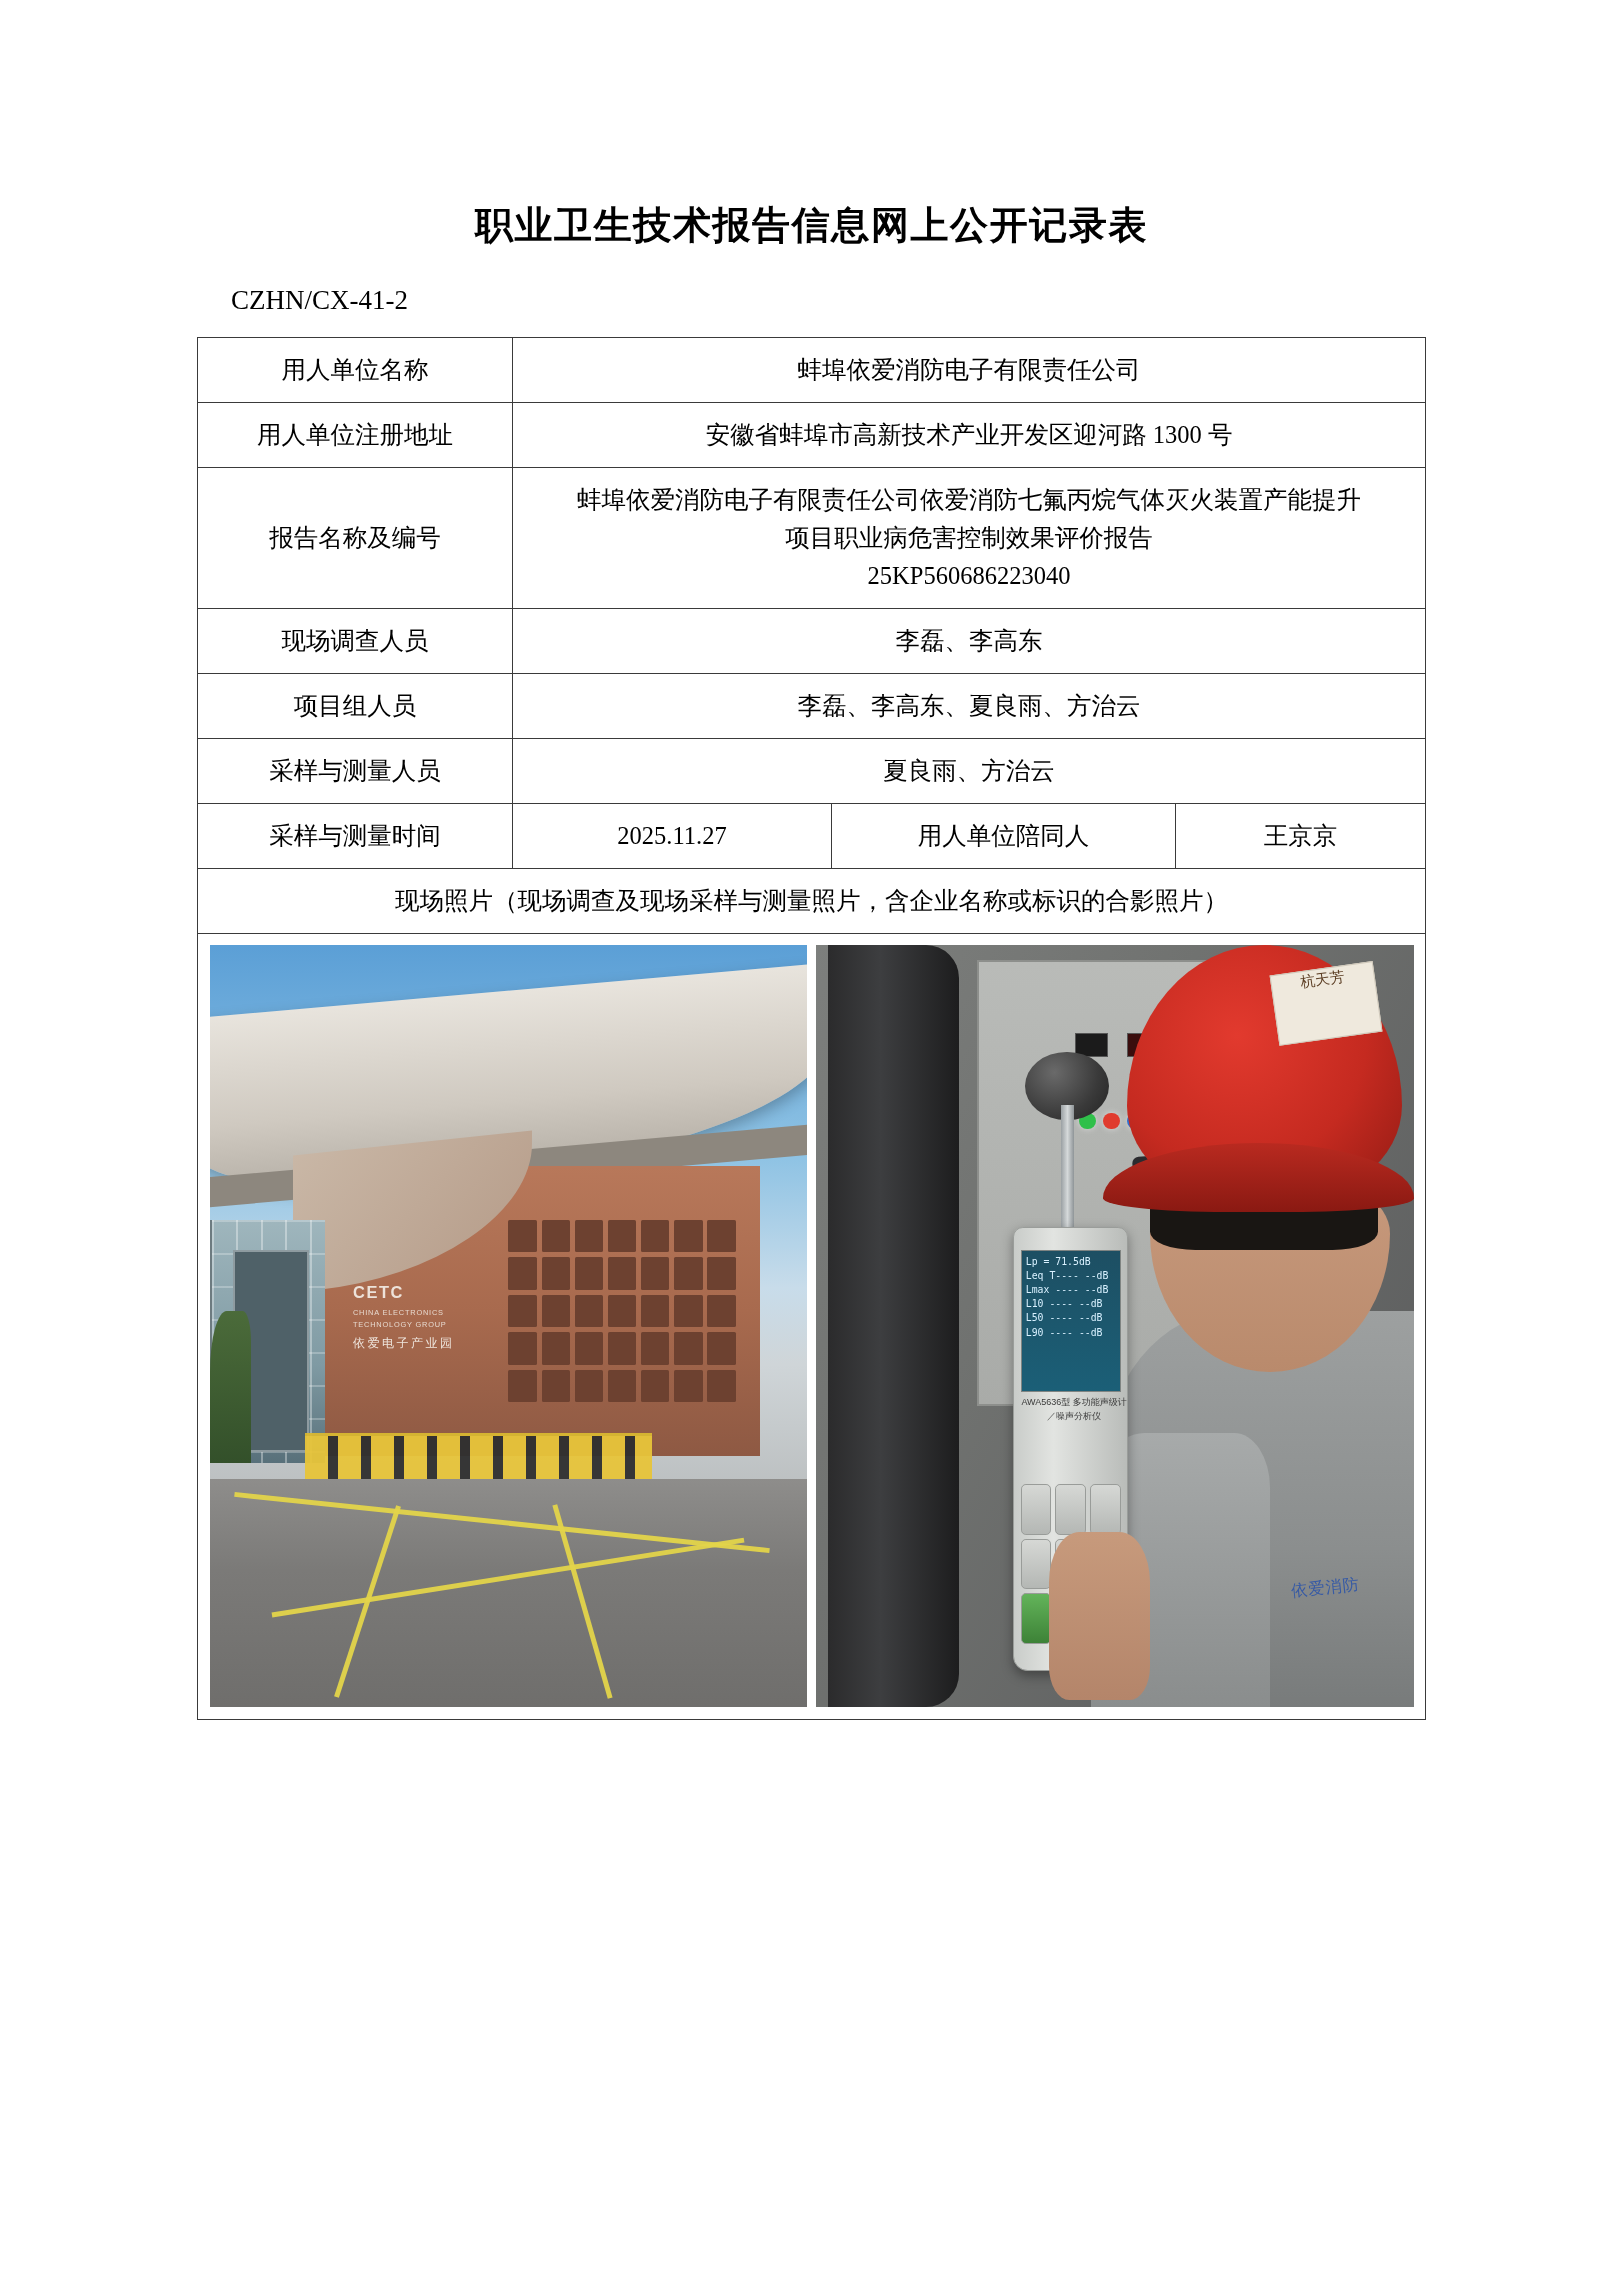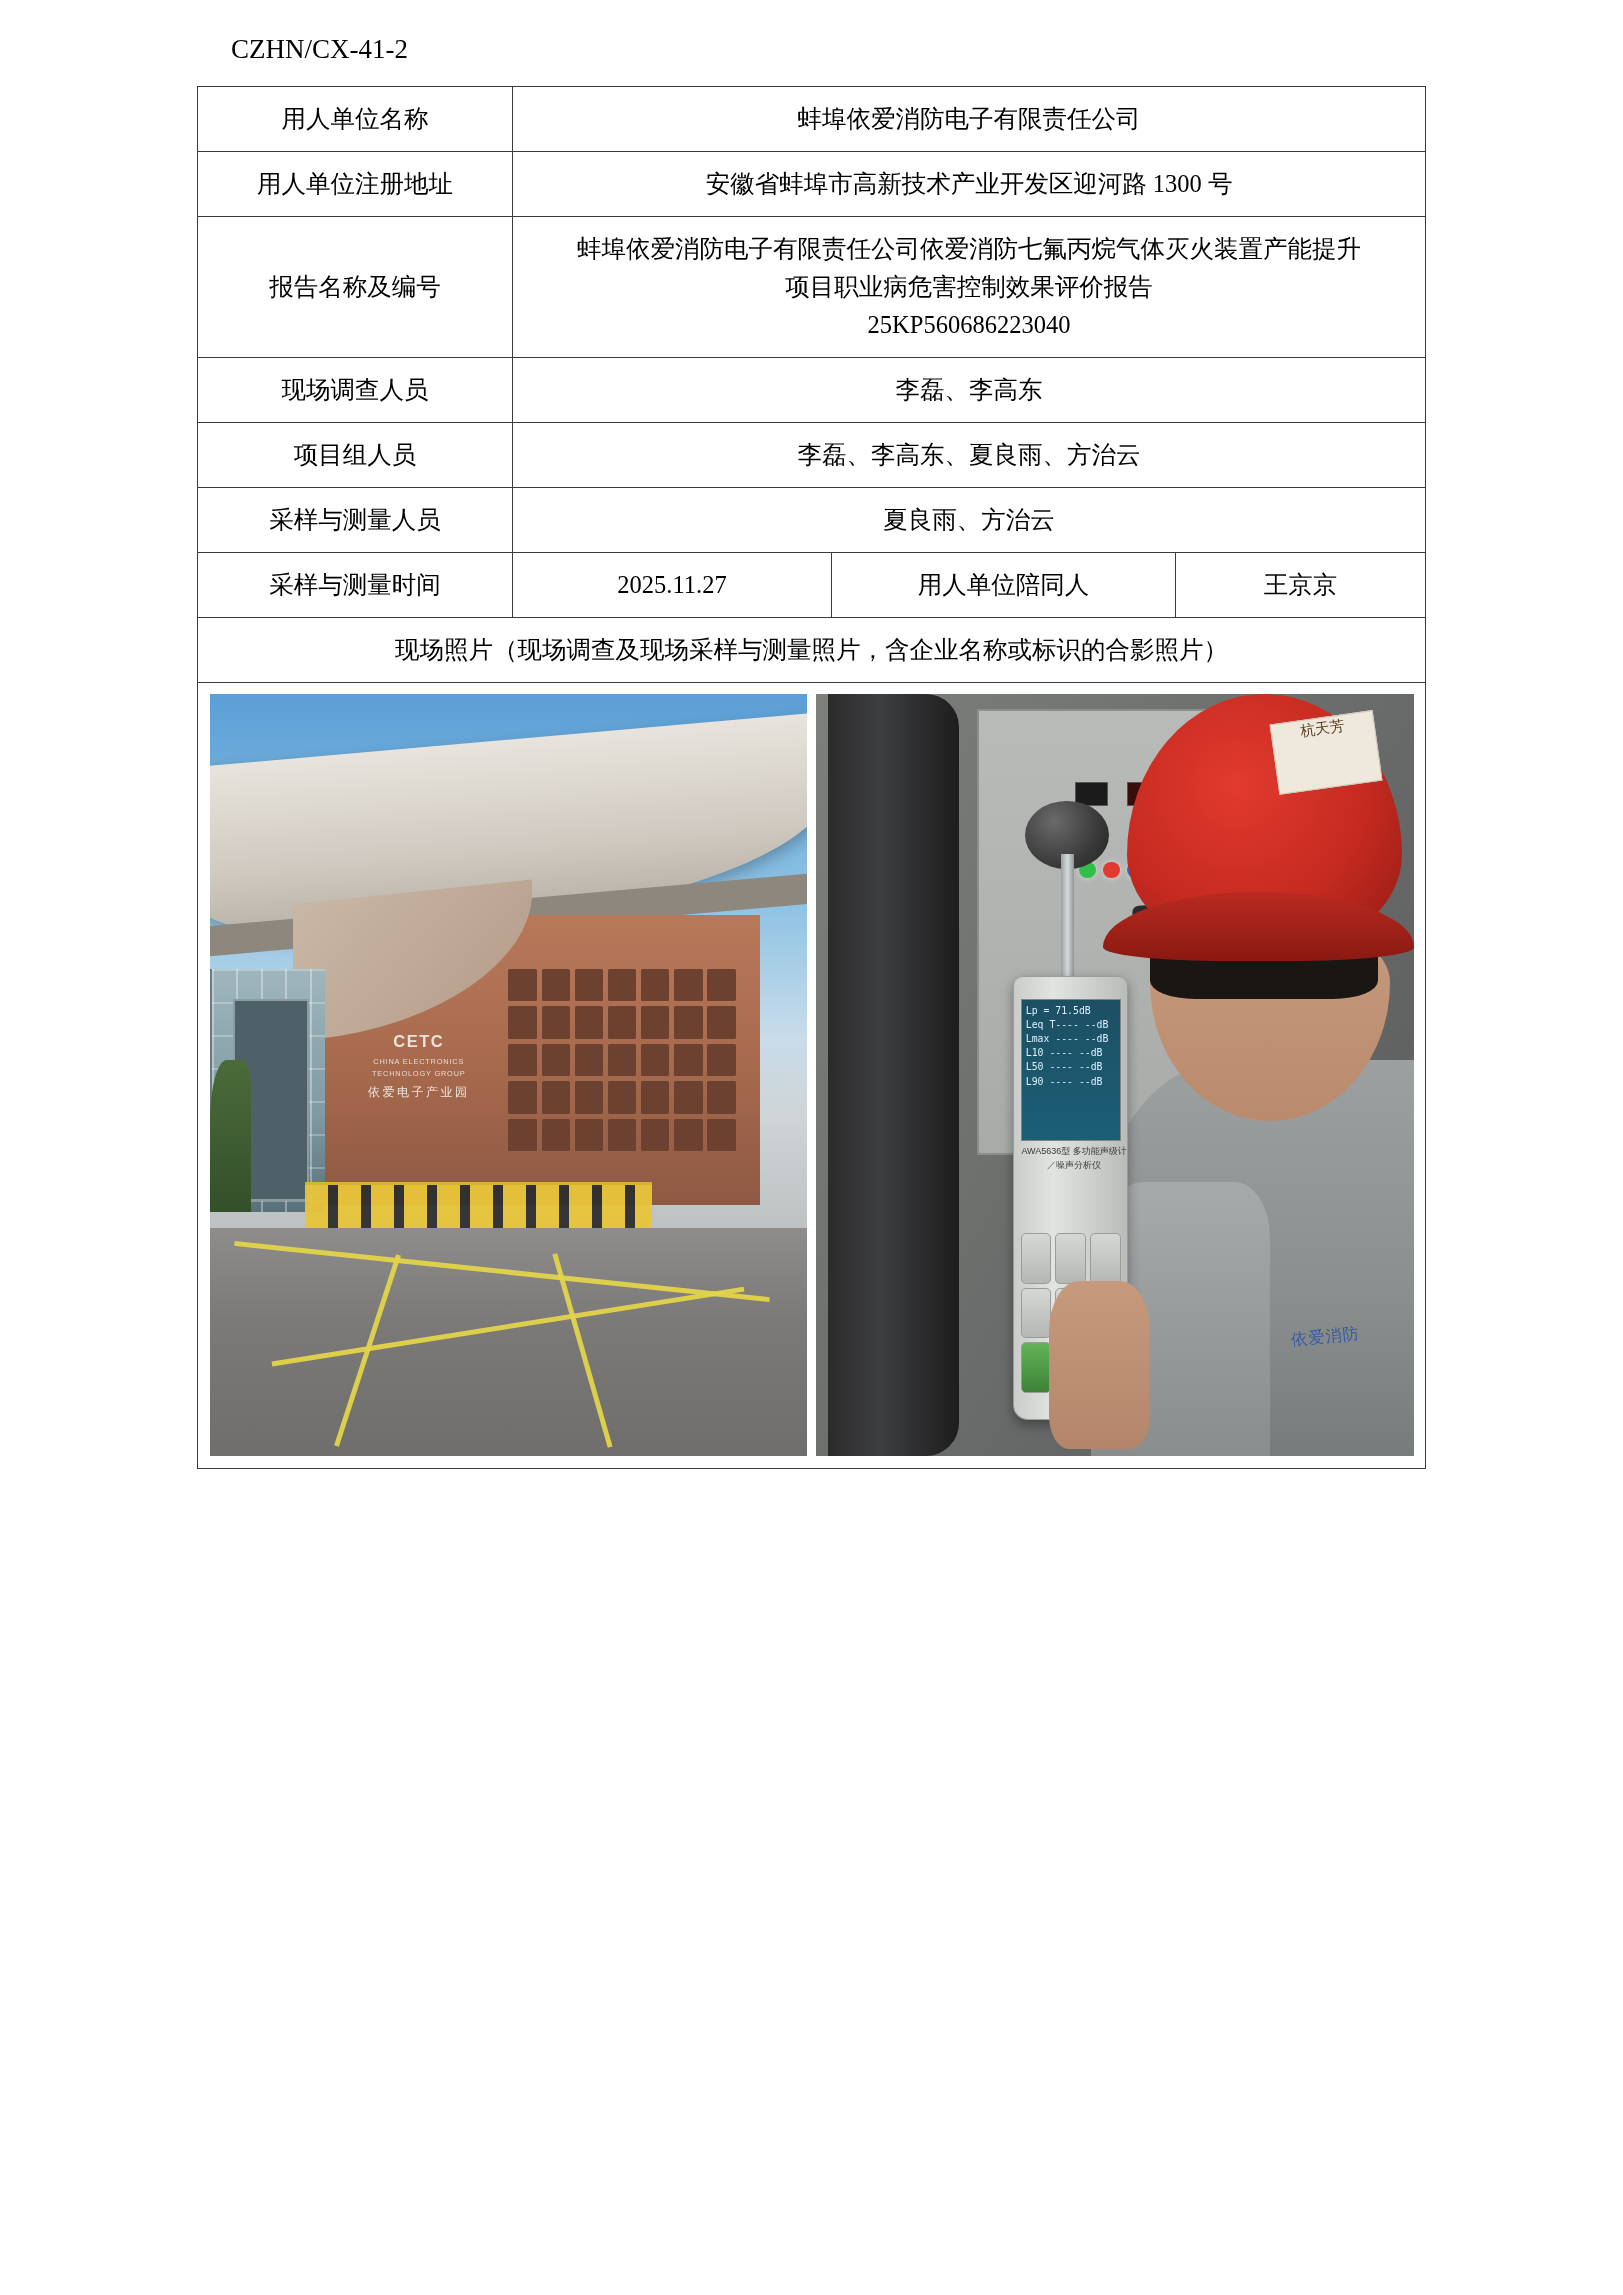--- a/index.html
+++ b/index.html
@@ -153,21 +153,21 @@
     width: 12%; height: 26%;
     background: #4f6168;
     border: 2.5px solid #8e9ba0;
   }
   .sign-block {
     position: absolute;
     left: 24%; top: 44%;
     width: 22%; height: 10%;
     color: #f3ede6;
     font-family: "Liberation Sans", sans-serif;
-    text-align: center;
+    text-align: left;
   }
   .sign-block .cetc {
     font-size: 16.4px;
     letter-spacing: 1.6px;
     font-weight: bold;
     opacity: 0.92;
   }
   .sign-block .cetc-sub {
     font-size: 7.4px;
     letter-spacing: 0.8px;
@@ -394,20 +394,21 @@
     letter-spacing: 0.8px;
     opacity: 0.9;
     transform: rotate(-6deg);
   }
 </style>
 </head>
 <body>
 
 <div class="page">
 
+  <div class="doc-title">职业卫生技术报告信息网上公开记录表</div>
   <div class="doc-code">CZHN/CX-41-2</div>
 
   <table class="main">
     <colgroup>
       <col style="width:315px">
       <col style="width:319px">
       <col style="width:344px">
       <col style="width:250px">
     </colgroup>
     <tbody>

